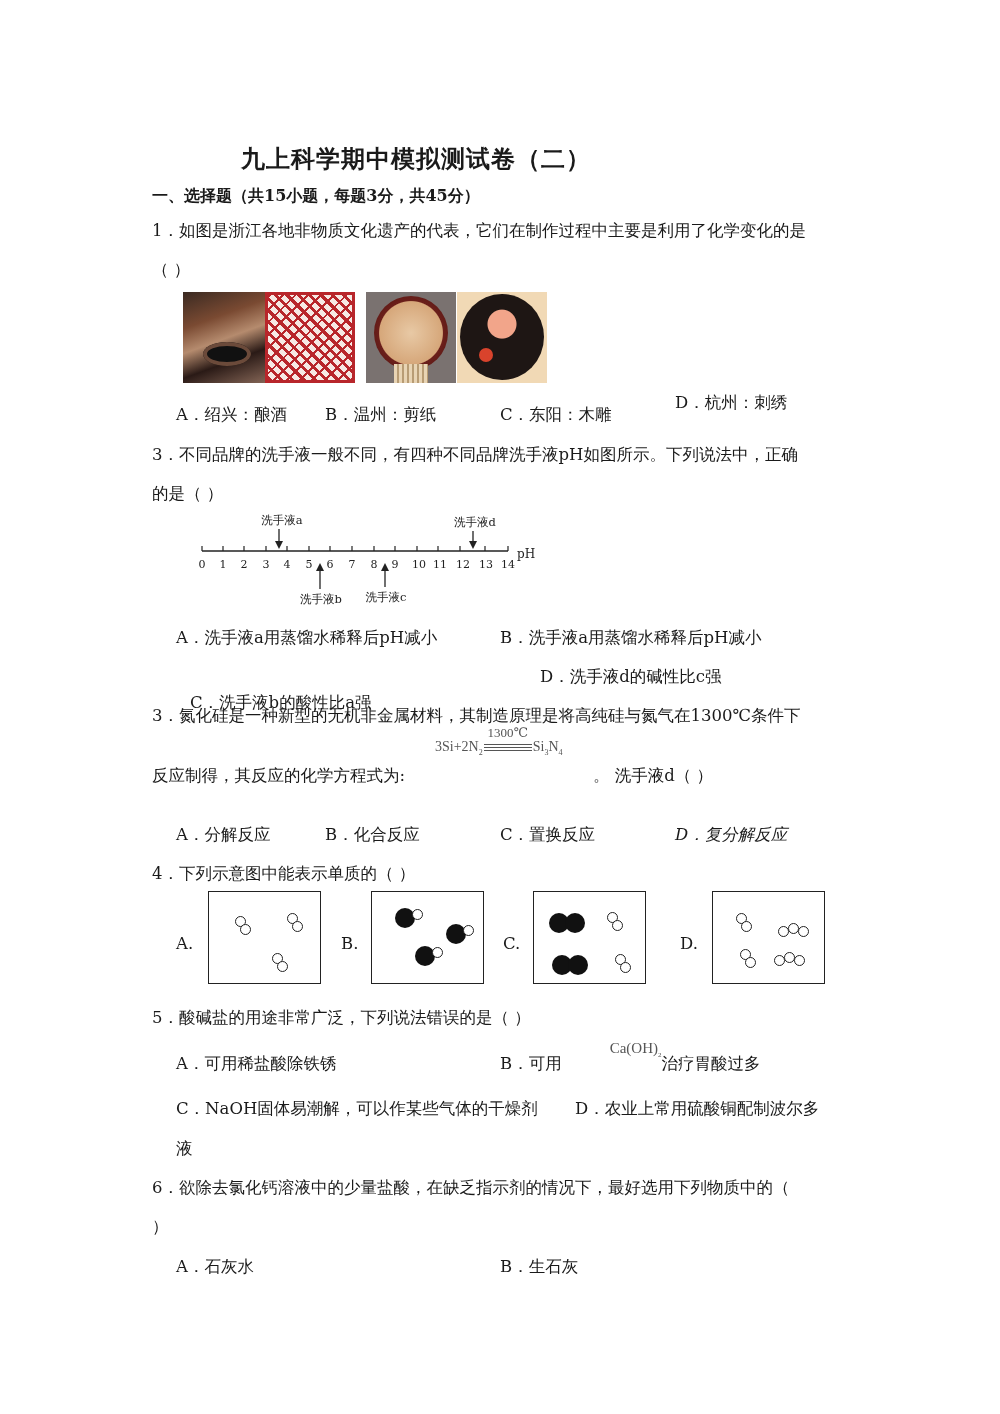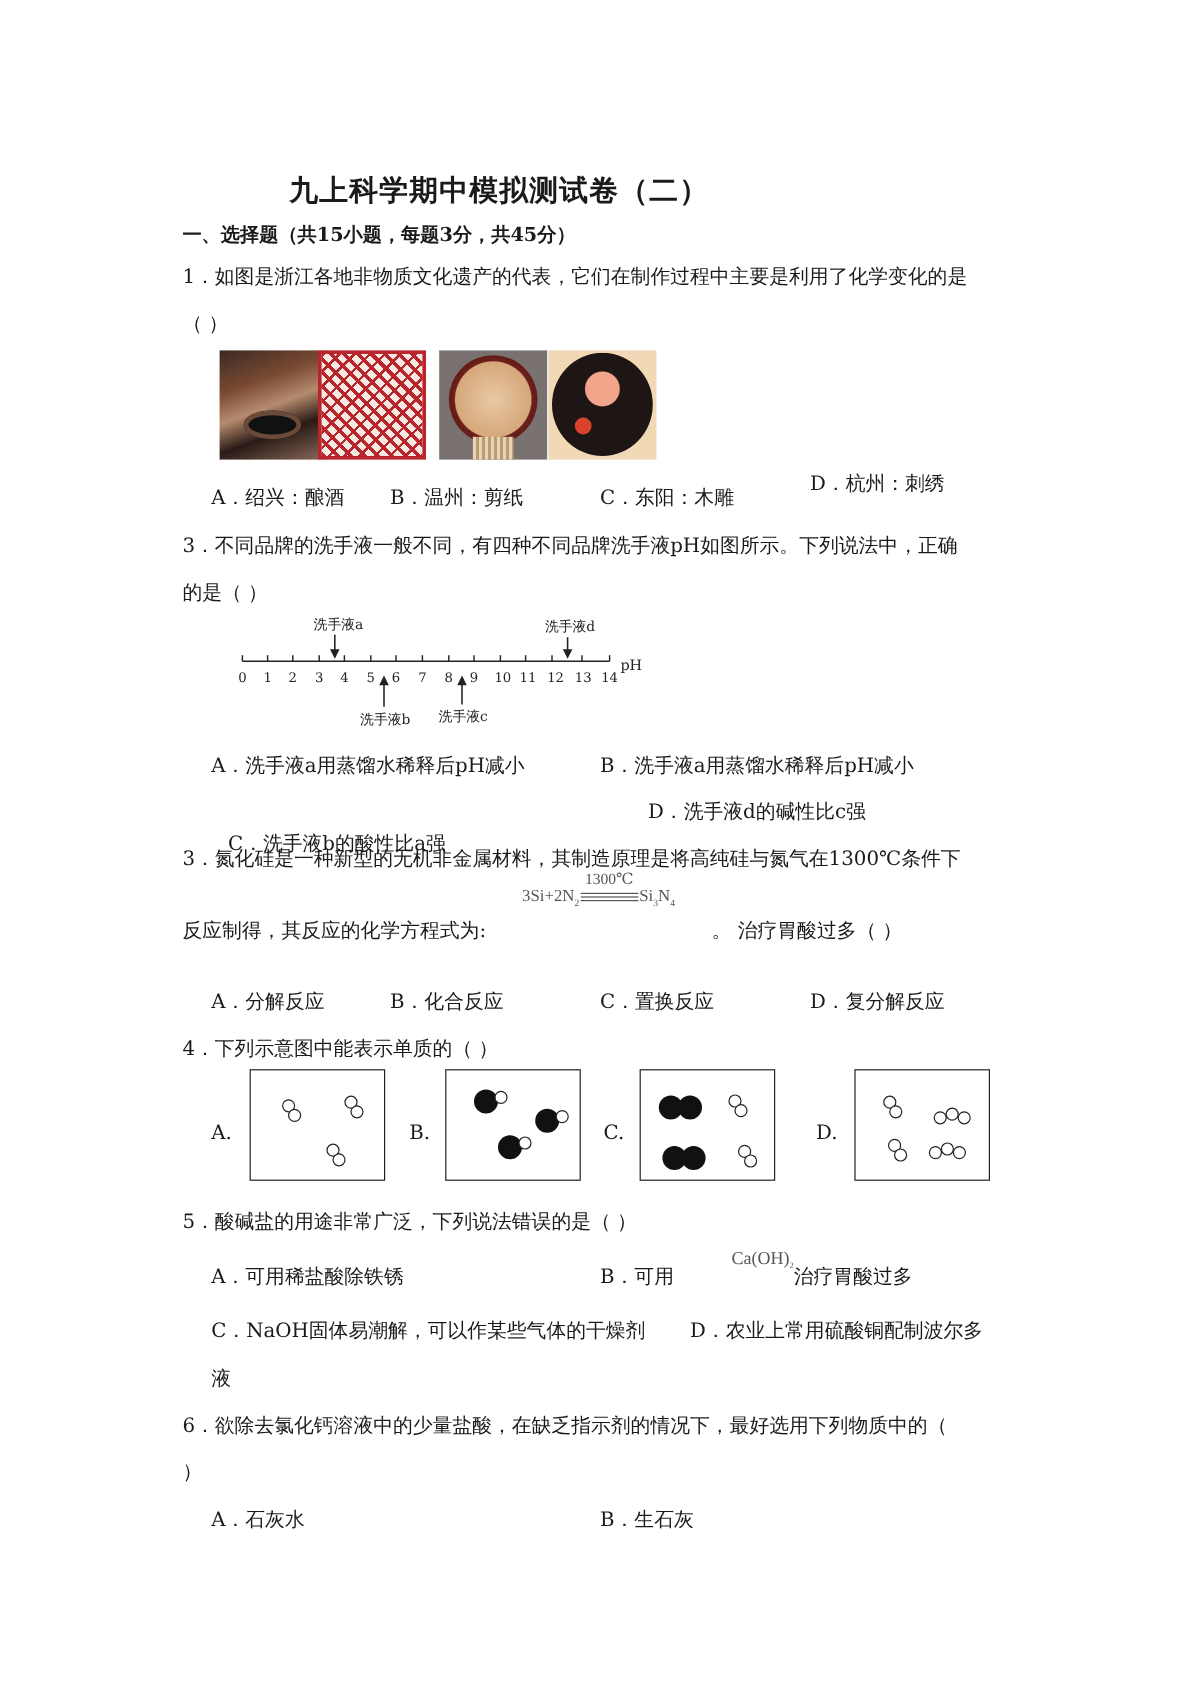--- a/index.html
+++ b/index.html
@@ -108,25 +108,25 @@
   <div class="abs opt" style="top:627px; left:176px;">A．洗手液a用蒸馏水稀释后pH减小</div>
   <div class="abs opt" style="top:627px; left:500px;">B．洗手液a用蒸馏水稀释后pH减小</div>
   <div class="abs opt" style="top:692px; left:176px;margin-left:14px;">C．洗手液b的酸性比a强</div>
   <div class="abs opt" style="top:666px; left:500px;margin-left:40px;">D．洗手液d的碱性比c强</div>
 
   <div class="abs q" style="top:705px;text-align:right;">3．氮化硅是一种新型的无机非金属材料，其制造原理是将高纯硅与氮气在1300℃条件下</div>
   <div class="abs q" style="top:765px;">反应制得，其反应的化学方程式为:</div>
   <div class="abs chem" style="top:736px; left:435px; font-size:14px;">
     <span>3Si+2N</span><sub style="font-size:8px;">2</sub><span style="display:inline-block; position:relative; width:48px; text-align:center; margin:0 1px;"><span style="position:absolute; top:-11px; left:0; width:48px; font-size:13px; text-align:center;">1300℃</span><span style="display:block; border-top:1px solid #555; border-bottom:1px solid #555; height:2px; margin-top:8px;"></span><span style="display:block; border-bottom:1px solid #555; height:2px;"></span></span><span>Si</span><sub style="font-size:8px;">3</sub><span>N</span><sub style="font-size:8px;">4</sub>
   </div>
-  <div class="abs q" style="top:765px; left:593px;">。 治疗胃酸过多（      ）</div>
+  <div class="abs q" style="top:765px; left:593px;">。 洗手液d（      ）</div>
   <div class="abs opt" style="top:824px; left:176px;">A．分解反应</div>
   <div class="abs opt" style="top:824px; left:325px;">B．化合反应</div>
   <div class="abs opt" style="top:824px; left:500px;">C．置换反应</div>
-  <div class="abs opt" style="top:824px; left:675px;">D．复分解反应</div>
+  <div class="abs opt" style="top:824px; left:675px;font-style:italic;">D．复分解反应</div>
 
   <div class="abs q" style="top:863px;">4．下列示意图中能表示单质的（  ）</div>
 
   <div class="abs opt" style="top:934px; left:176px;">A.</div>
   <div class="box" style="left:208px;">
     <span class="atom w" style="left:26px; top:24px;"></span>
       <span class="atom w" style="left:31px; top:32px;"></span>
     <span class="atom w" style="left:78px; top:21px;"></span>
       <span class="atom w" style="left:83px; top:29px;"></span>
     <span class="atom w" style="left:63px; top:61px;"></span>

